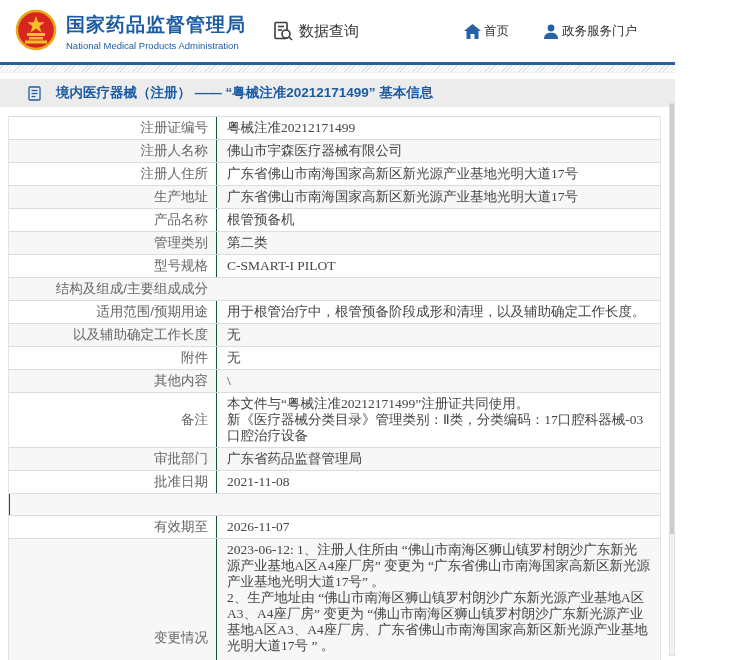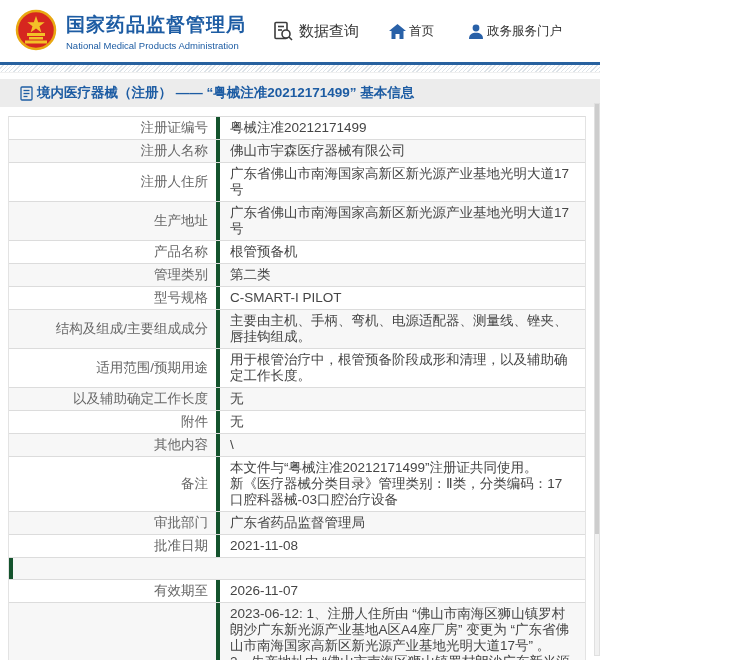--- a/index.html
+++ b/index.html
@@ -1,47 +1,47 @@
 <!DOCTYPE html>
 <html><head>
 <meta charset="utf-8">
 <style>
   * { margin:0; padding:0; box-sizing:border-box; }
   html,body { width:747px; background:#fff; font-family:"Liberation Sans","DejaVu Sans",sans-serif; }
-  .page { width:600px; height:660px; position:relative; overflow:hidden; background:#fff; }
+  .page { width:675px; height:660px; position:relative; overflow:hidden; background:#fff; }
 
   
   .header { display:flex; align-items:center; height:62px; padding:0 38px 0 14px; background:#fff; }
   .brand { display:flex; align-items:center; gap:8px; }
   .emblem { width:44px; height:44px; flex:0 0 auto; }
   .brand-text .cn { font-size:19px; font-weight:bold; color:#1d5ca3; letter-spacing:1px; }
   .brand-text .en { font-size:9.5px; color:#1d5ca3; margin-top:2px; }
   .section-entry { display:flex; align-items:center; gap:5px; margin-left:26px; }
   .section-entry .label { font-size:15px; color:#333; }
   .header-nav { margin-left:auto; display:flex; gap:34px; }
   .nav-item { display:flex; flex-direction:row; align-items:center; gap:3px; cursor:pointer; text-decoration:none; }
   .nav-item .nav-label { font-size:12.5px; color:#333; white-space:nowrap; }
 
   
   .blue-line { height:3px; background:#27619f; }
   .hatch-strip { height:8px; background:repeating-linear-gradient(135deg,#ffffff 0 2px,#dde3e8 2px 3px); border-bottom:1px solid #f0f0f0; }
 
   
-  .crumb-bar { margin-top:6px; height:28px; background:#ececec; display:flex; align-items:center; padding:0 20px; gap:4px; }
+  .crumb-bar { margin-top:6px; height:28px; background:#ececec; display:flex; align-items:center; padding:0 28px; gap:15px; }
   .crumb-text { font-size:13.5px; color:#1d5ca3; font-weight:bold; }
 
   
   .table-wrap { margin:9px 14px 0 8px; position:relative; }
   .info-table { border-top:1px solid #dcdcdc; border-left:1px solid #e3e3e3; border-right:1px solid #e3e3e3; font-size:13.5px; line-height:16px; }
   .row { display:flex; border-bottom:1px solid #dcdcdc; background:#fff; }
   .row.alt { background:#f7f7f7; }
   .label-cell { width:207px; flex:0 0 207px; text-align:center; padding:3px 8px 3px 4px; color:#666;
                 display:flex; align-items:center; justify-content:flex-end; gap:2px; }
-  .value-cell { flex:1; border-left:4px solid #14532d; padding:3px 10px; color:#454545; white-space:pre-line;
-                display:flex; align-items:center; min-height:21px; }
+  .value-cell { flex:1; border-left:1px solid #14532d; padding:3px 10px; color:#454545; white-space:pre-line;
+                display:flex; align-items:center; min-height:21px;font-family:Liberation Serif, serif; }
 
   
   .scrollbar { position:absolute; right:0; top:103px; bottom:4px; width:6px; background:#f1f1f1; border:1px solid #e0e0e0; }
   .scrollbar .thumb { position:absolute; top:0; left:0; right:0; height:78%; background:#cdcdcd; }
 
   svg { display:block; }
 </style>
 </head>
 <body>
 
@@ -155,21 +155,20 @@
         <div class="row">
           <div class="label-cell">
             <span>型号规格</span>
           </div>
           <div class="value-cell"><span>C-SMART-I PILOT</span></div>
         </div>
         <div class="row alt">
           <div class="label-cell">
             <span>结构及组成/主要组成成分</span>
           </div>
-          <div class="value-cell"><span>主要由主机、手柄、弯机、电源适配器、测量线、锉夹、唇挂钩组成。</span></div>
         </div>
         <div class="row">
           <div class="label-cell">
             <span>适用范围/预期用途</span>
           </div>
           <div class="value-cell"><span>用于根管治疗中，根管预备阶段成形和清理，以及辅助确定工作长度。</span></div>
         </div>
         <div class="row alt">
           <div class="label-cell">
             <span>以及辅助确定工作长度</span>

